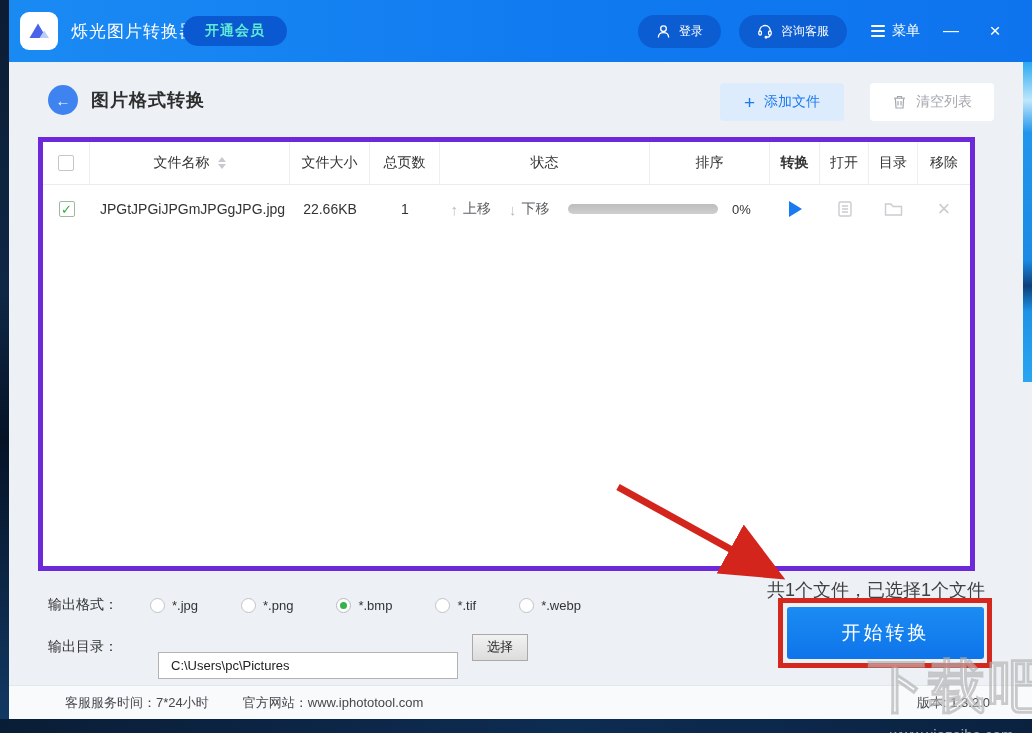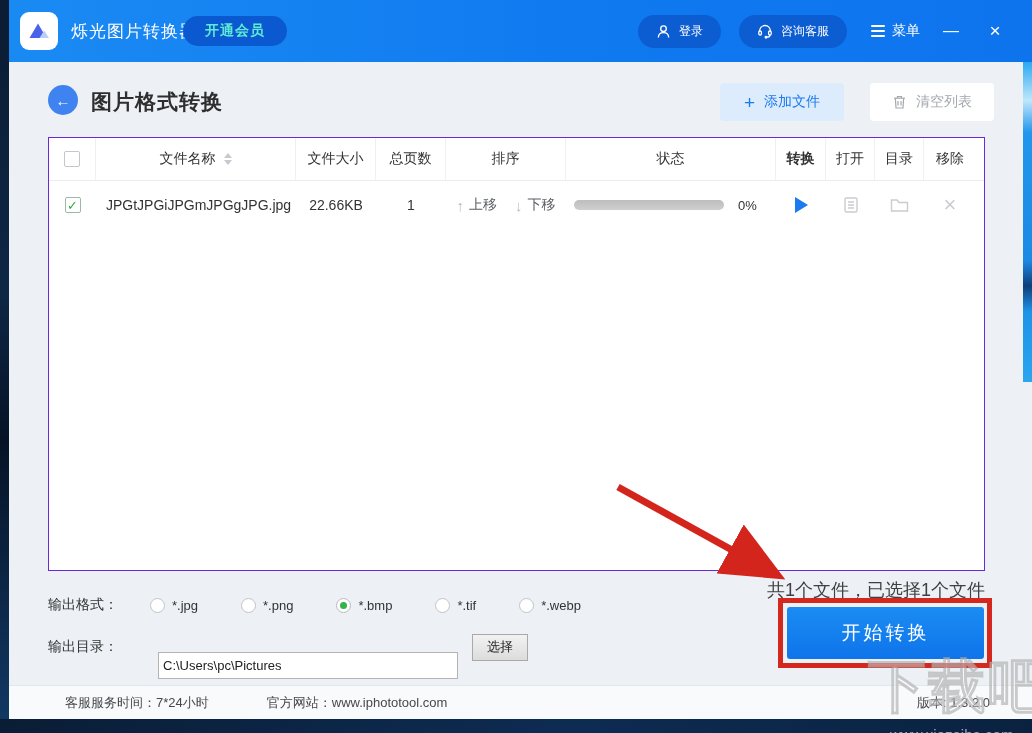--- a/index.html
+++ b/index.html
@@ -40,32 +40,32 @@
   .hamburger { display:inline-block; width:14px; }
   .hamburger span { display:block; height:2px; background:#fff; margin:3px 0; border-radius:1px; }
 
   
   .content { position:absolute; left:9px; top:62px; width:1023px; height:657px; background:#edf1f6; }
 
   .page-head { position:absolute; left:39px; top:23px; right:38px; height:42px; }
   .back-btn { position:absolute; left:0; top:0; width:30px; height:30px; border-radius:50%;
     background:#3f83f0; color:#fff; display:flex; align-items:center; justify-content:center;
     font-size:15px; cursor:pointer; }
-  .page-title { position:absolute; left:43px; top:3px; font-size:21px; font-weight:700; color:#2e2e2e; letter-spacing:1px; }
+  .page-title { position:absolute; left:43px; top:3px; font-size:18px; font-weight:700; color:#2e2e2e; letter-spacing:1px; }
   .add-btn { position:absolute; right:150px; top:-2px; width:124px; height:38px; background:#ddecfc;
     border-radius:4px; display:flex; align-items:center; justify-content:center; gap:9px;
     color:#1a7af0; font-size:14px; cursor:pointer; }
   .add-btn .plus { font-size:19px; font-weight:400; line-height:1; }
   .clear-btn { position:absolute; right:0; top:-2px; width:124px; height:38px; background:#fff;
     border-radius:4px; display:flex; align-items:center; justify-content:center; gap:9px;
     color:#a3a8ae; font-size:14px; cursor:pointer; }
 
   
-  .panel { position:absolute; left:39px; top:75px; width:937px; height:434px; background:#fff;
-    border:1px solid #6d28d9; }
+  .panel { position:absolute; left:29px; top:75px; width:937px; height:434px; background:#fff;
+    border:5px solid #6d28d9; }
   .thead { display:flex; height:43px; border-bottom:1px solid #ececec; align-items:stretch; }
   .th { display:flex; align-items:center; justify-content:center; font-size:14px; color:#333;
     border-right:1px solid #f0f0f0; font-weight:400; }
   .th:last-child { border-right:none; }
   .trow { display:flex; height:48px; align-items:center; }
   .td { display:flex; align-items:center; justify-content:center; font-size:14px; color:#333; }
   .c-check{width:47px;} .c-name{width:200px;} .c-size{width:80px;} .c-pages{width:70px;}
   .c-sort{width:120px;} .c-status{width:210px;} .c-conv{width:50px;font-weight:bold;} .c-open{width:49px;}
   .c-dir{width:49px;} .c-rem{width:52px;}
   .td.c-name { justify-content:flex-start; padding-left:10px; }
@@ -99,37 +99,37 @@
   .rdot.checked::after { content:""; width:7px; height:7px; border-radius:50%; background:#35b24a; }
   .radio-opt span.lbl { font-size:13px; color:#333; }
   .dir-row { position:absolute; left:39px; top:571px; height:28px; display:flex; align-items:center; }
   .dropdown { margin-left:10px; width:156px; height:27px; background:#e2e2e2; border:1px solid #a9a9a9;
     display:flex; align-items:center; cursor:pointer; }
   .dropdown .dd-text { flex:1; padding-left:10px; font-size:13px; color:#222; }
   .dd-arrow { width:25px; height:100%; border-left:1px solid #a9a9a9; display:flex;
     align-items:center; justify-content:center; font-size:9px; color:#444;
     background:linear-gradient(180deg,#efefef,#d9d9d9); }
   .path-input { margin-left:18px; width:300px; height:27px; border:1px solid #b3b3b3; background:#fff;
-    font-size:13px; color:#222; padding:0 4px; font-family:"Liberation Sans","DejaVu Sans",sans-serif;margin-top:36px; }
+    font-size:13px; color:#222; padding:0 12px; font-family:"Liberation Sans","DejaVu Sans",sans-serif;margin-top:36px; }
   .choose-btn { margin-left:14px; width:56px; height:27px; background:linear-gradient(180deg,#f2f2f2,#dcdcdc);
     border:1px solid #a9a9a9; font-size:13px; color:#222; display:flex; align-items:center;
     justify-content:center; cursor:pointer; }
 
   .start-btn { position:absolute; left:778px; top:545px; width:197px; height:52px;
     background:linear-gradient(180deg,#1b8cf3,#0e74ea); border-radius:3px; color:#fff;
     font-size:19px; letter-spacing:3px; display:flex; align-items:center; justify-content:center;
     cursor:pointer; }
   .annot-rect { position:absolute; left:769px; top:536px; width:214px; height:70px;
     border:5px solid #d4281e; pointer-events:none; }
 
   
   .footerbar { position:absolute; left:0; top:623px; width:1023px; height:34px; background:#f8fafc;
     border-top:1px solid #e3e7ec; display:flex; align-items:center; font-size:13px; color:#45484c; }
   .footer-service { margin-left:56px; }
-  .footer-site { margin-left:58px; }
+  .footer-site { margin-left:34px; }
   .footer-version { margin-left:auto; margin-right:42px; }
 
   
   .arrow-svg { position:absolute; inset:0; pointer-events:none; }
   .watermark { position:absolute; left:868px; top:648px; pointer-events:none; }
   .wm-big { font-size:58px; font-weight:700; color:rgba(255,255,255,0.42);
     -webkit-text-stroke:1px rgba(140,140,140,0.45); letter-spacing:2px; white-space:nowrap; }
   .wm-small { font-size:15px; color:rgba(255,255,255,0.6); margin-top:0px; margin-left:22px; }
 </style>
 </head>
@@ -208,22 +208,22 @@
         </div>
         <div class="th c-name">
           <span>文件名称</span>
           <span class="sort-glyph">
               <i class="up"></i>
               <i class="dn"></i>
             </span>
         </div>
         <div class="th c-size">文件大小</div>
         <div class="th c-pages">总页数</div>
+        <div class="th c-status">状态</div>
         <div class="th c-sort">排序</div>
-        <div class="th c-status">状态</div>
         <div class="th c-conv">转换</div>
         <div class="th c-open">打开</div>
         <div class="th c-dir">目录</div>
         <div class="th c-rem">移除</div>
       </div>
 
       <div class="trow">
         <div class="td c-check">
           <span class="cb checked">✓</span>
         </div>

